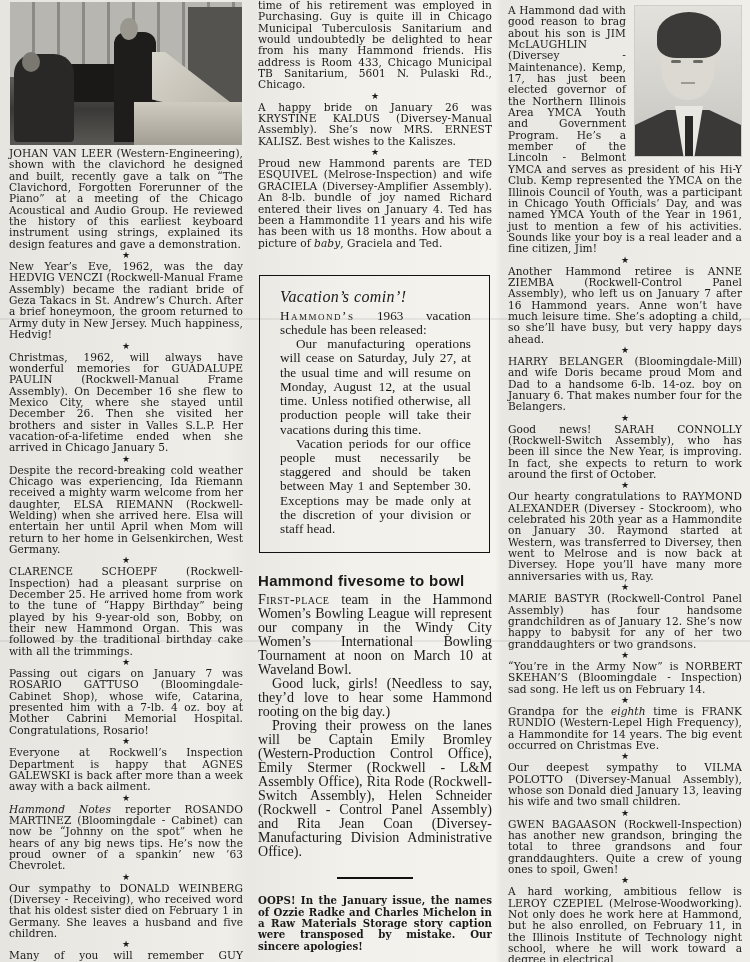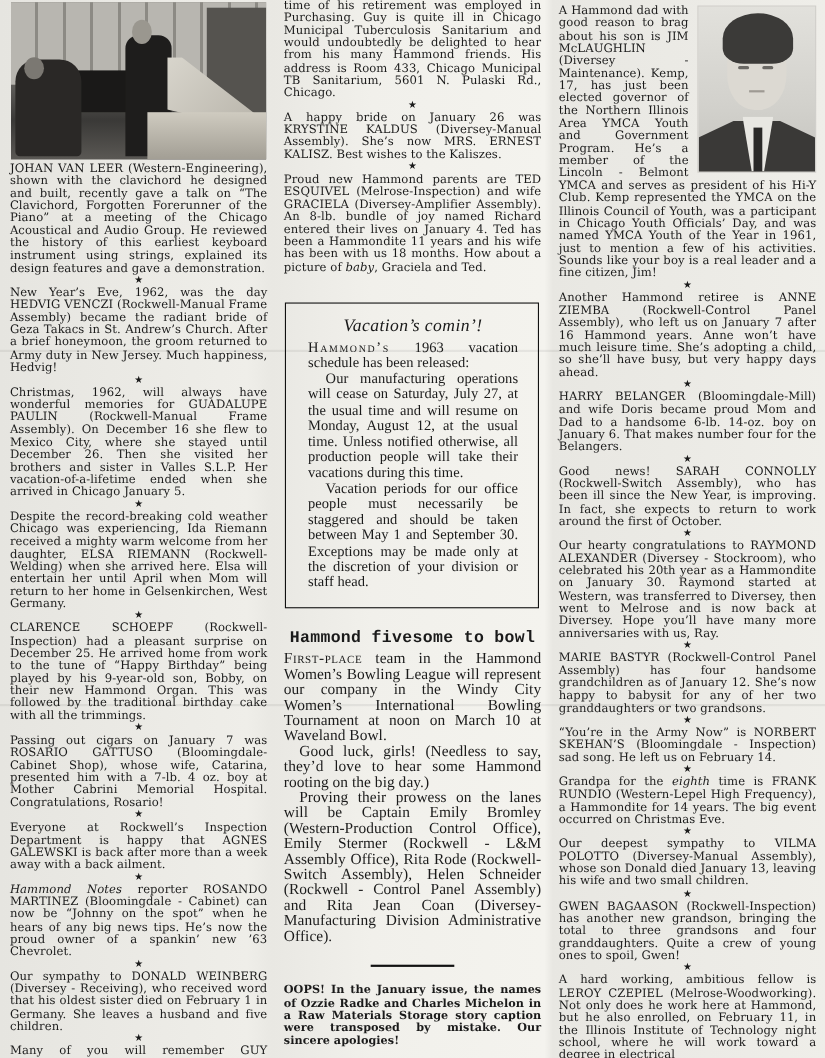--- a/index.html
+++ b/index.html
@@ -68,30 +68,30 @@
     .float-photo .tie { position: absolute; left: 50px; top: 110px; width: 8px; height: 40px; background: #2a2928; }
 
     
     .vbox {
       border: 1.5px solid #111; margin: 26px 2px 18px 1px;
       padding: 12px 18px 16px 20px;
       font-family: "Liberation Serif", "DejaVu Serif", serif;
       font-size: 13.2px; line-height: 14.2px;
     }
     .vbox-title {
-      text-align: center; font-style: italic; font-size: 16px; line-height: 18px;
+      font-style: italic; font-size: 16px; line-height: 18px;
       margin: 0 0 3px 0; letter-spacing: 0.4px;
     }
     .vbox p { margin: 0; text-align: justify; }
     .vbox .indent { text-indent: 16px; }
     .smallcaps { font-variant: small-caps; letter-spacing: 1.5px; }
 
     .headline {
-      font-family: Liberation Mono, monospace;
-      font-weight: bold; font-size: 15px; line-height: 20px; text-align: center;
+      font-family: Liberation Sans, sans-serif;
+      font-weight: bold; font-size: 15px; line-height: 20px; 
       margin: 0 0 2px 0; letter-spacing: 0.3px;
     }
     .bowl {
       font-family: Liberation Serif, serif;
       font-size: 14px; line-height: 14px;
     }
     .bowl p { margin: 0; text-align: justify; }
     .bowl .indent { text-indent: 14px; }
     .rule { width: 76px; height: 2px; background: #111; margin: 18px auto 16px auto; }
     .oops { font-weight: bold; font-size: 10.2px; line-height: 11.4px; text-align: justify; margin: 0; }

